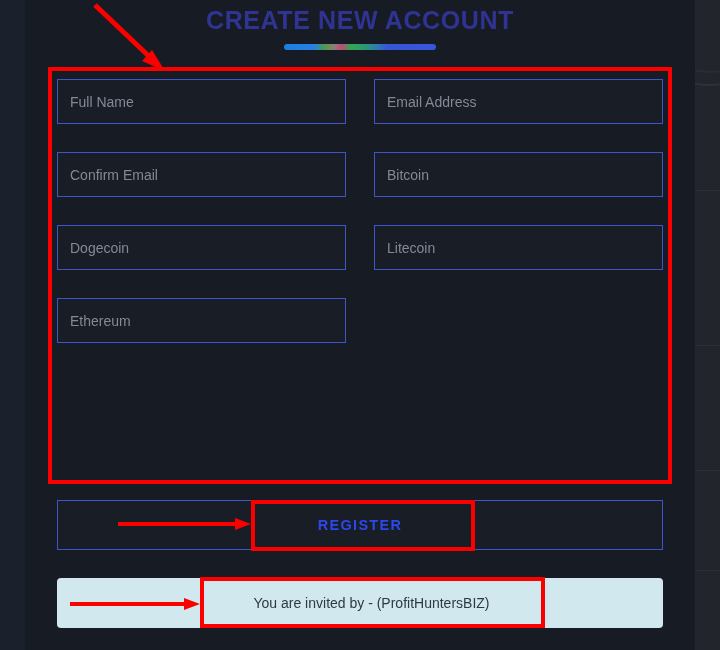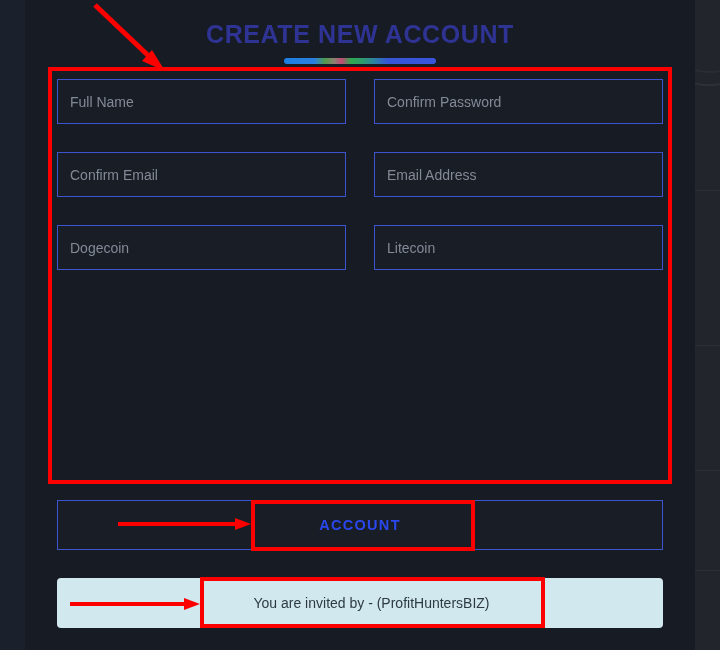--- a/index.html
+++ b/index.html
@@ -60,21 +60,21 @@
   }
 
   
   .header {
     position: absolute;
     left: 25px; top: 0;
     width: 670px;
   }
   .page-title {
     margin: 0;
-    padding-top: 20px;
+    padding-top: 6px;
     text-align: center;
     font-size: 25px;
     font-weight: bold;
     letter-spacing: 0.6px;
     color: #2f3394;
     font-family: "Liberation Sans", sans-serif;
   }
   .title-underline {
     margin: 9px auto 0 auto;
     width: 152px;
@@ -194,28 +194,29 @@
     <div class="bg-seam" style="top:570px"></div>
   </div>
 
   <div class="header">
     <h1 class="page-title">CREATE NEW ACCOUNT</h1>
     <div class="title-underline"></div>
   </div>
 
   <div class="form-grid">
     <input class="field" type="text" placeholder="Full Name" style="">
-    <input class="field" type="text" placeholder="Confirm Password" style="">
+    <input class="field" type="text" placeholder="Email Address" style="">
     <input class="field" type="text" placeholder="Confirm Email" style="">
-    <input class="field" type="text" placeholder="Email Address" style="">
+    <input class="field" type="text" placeholder="Bitcoin" style="">
     <input class="field" type="text" placeholder="Dogecoin" style="">
     <input class="field" type="text" placeholder="Litecoin" style="">
-  </div>
-
-  <button class="register-button">ACCOUNT</button>
+    <input class="field" type="text" placeholder="Ethereum" style="">
+  </div>
+
+  <button class="register-button">REGISTER</button>
 
   <div class="invite-banner">
     <span>You are invited by - (ProfitHuntersBIZ)</span>
   </div>
 
   <div class="annotations">
     <div class="anno-box anno-box-form"></div>
     <div class="anno-box anno-box-reg"></div>
     <div class="anno-box anno-box-inv"></div>
 

